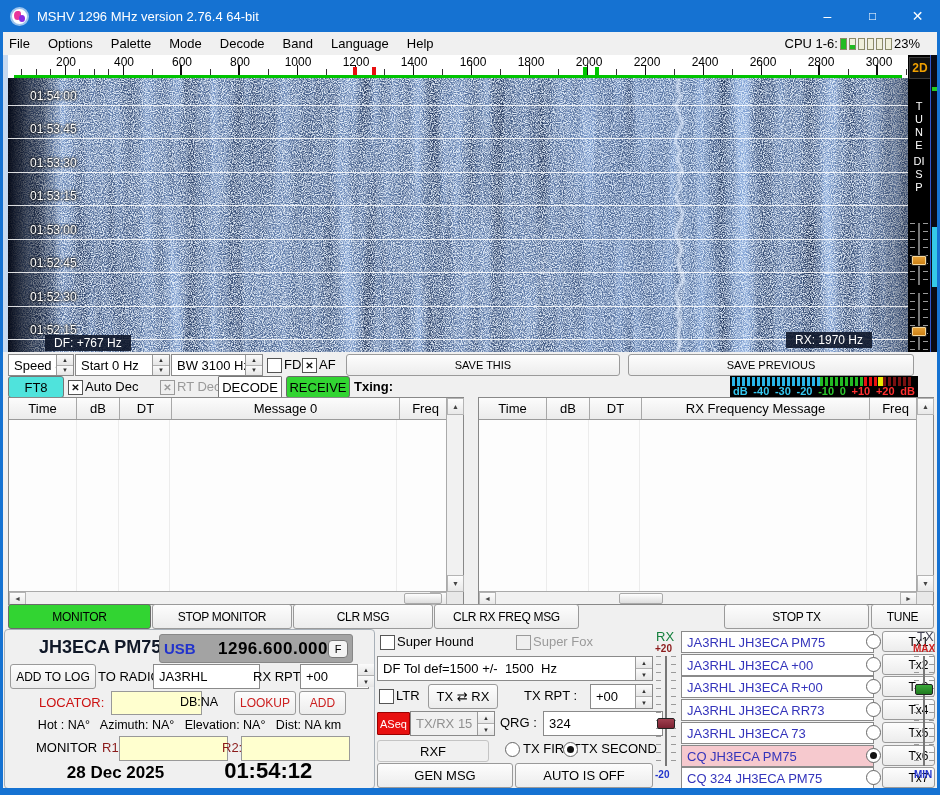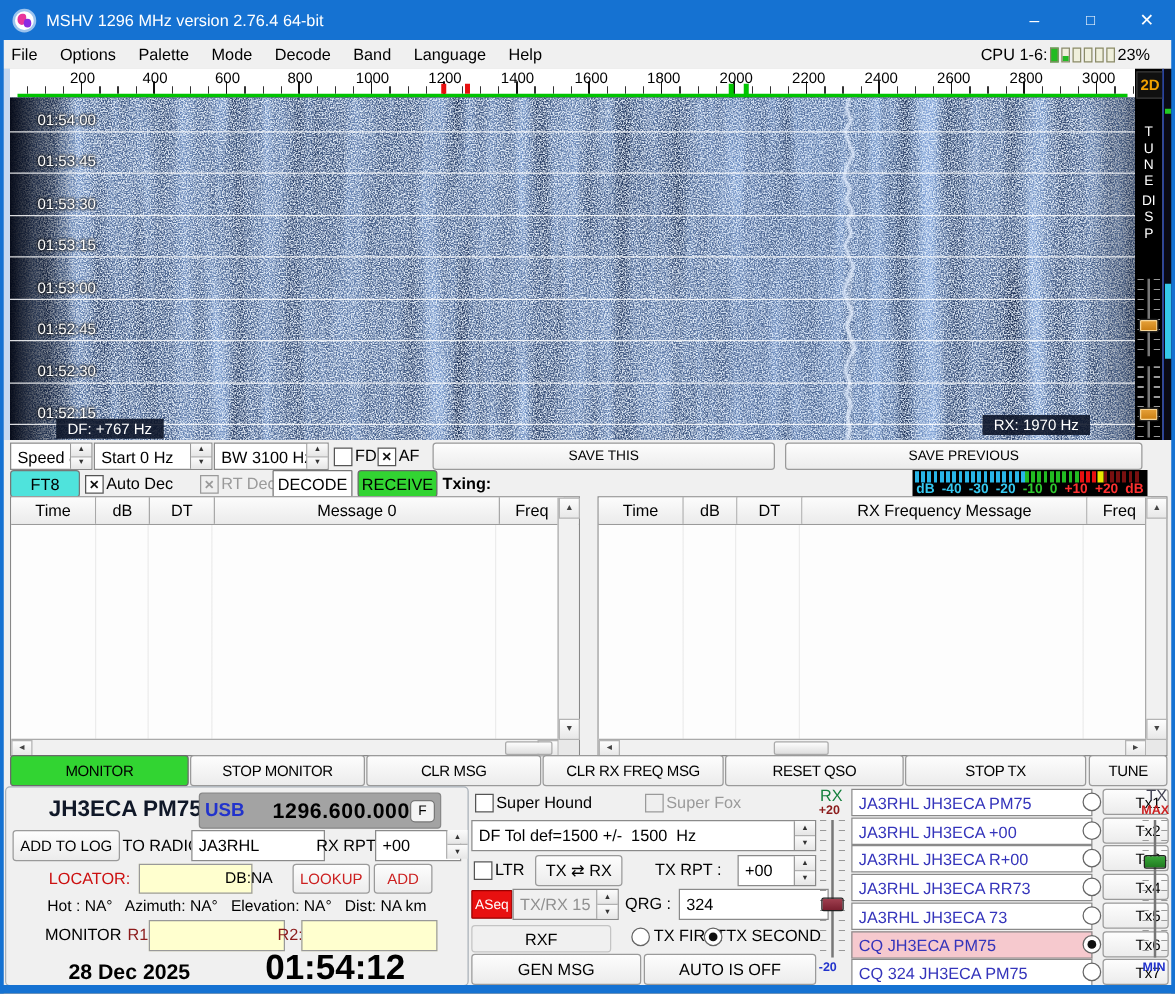--- a/index.html
+++ b/index.html
@@ -110,21 +110,21 @@
   
   #station{position:absolute;left:4px;top:629px;width:369px;height:158px;border:1px solid #a8b0b8;border-radius:4px;background:#f0f0f0;}
   #freqbox{position:absolute;left:154px;top:4px;width:184px;height:25px;background:#a3a3a3;border:1px solid #888;border-radius:3px;display:flex;align-items:center;padding:1px 4px;text-align:right;}
   #freqbox .sb{color:#2233cc;font-weight:bold;font-size:15px;margin-right:10px;}
   #freqbox .fq{font-weight:bold;font-size:17px;letter-spacing:.5px;flex:1;}
   #fbtn{width:18px;height:16px;border:1px solid #777;border-radius:4px;background:#f4f4f4;font-size:11px;display:flex;align-items:center;justify-content:center;}
   .redlbl{color:#cc1111;}
   .dkred{color:#8b1a1a;}
   #datetime{position:absolute;left:0;top:128px;width:100%;display:flex;justify-content:center;align-items:baseline;gap:14px;}
   #datetime .d{font-size:17px;font-weight:bold;}
-  #datetime .t{font-size:28px;font-weight:bold;margin-left:46px;}
+  #datetime .t{font-size:22px;font-weight:bold;margin-left:46px;}
   
   .msg-row{position:absolute;left:681px;width:181px;height:20px;}
   .txbtn{position:absolute;left:882px;width:31px;height:19px;padding-left:20px;}
   .minmax{position:absolute;font-size:10px;font-weight:bold;}
   
   #bl{position:absolute;left:0;top:32px;width:3px;bottom:0;background:#1572d2;}
   #br{position:absolute;right:0;top:32px;width:3px;bottom:0;background:#1572d2;}
   #bb{position:absolute;left:0;bottom:0;width:100%;height:7px;background:#1572d2;}
 </style>
 </head>
@@ -346,21 +346,20 @@
         <span class="harr" style="right:0">►</span>
       <span class="hthumb" style="left:140px;width:42px"></span>
     </div>
     <div class="corner"></div>
   </div>
 
   <div class="btn green narrow" style="left:8px;top:604px;width:141px;height:23px">MONITOR</div>
   <div class="btn narrow" style="left:152px;top:604px;width:138px;height:23px">STOP MONITOR</div>
   <div class="btn narrow" style="left:293px;top:604px;width:138px;height:23px">CLR MSG</div>
   <div class="btn narrow" style="left:434px;top:604px;width:143px;height:23px">CLR RX FREQ MSG</div>
-  <div class="btn narrow" style="left:580px;top:604px;width:141px;height:23px">RESET QSO</div>
   <div class="btn narrow" style="left:724px;top:604px;width:143px;height:23px">STOP TX</div>
   <div class="btn narrow" style="left:871px;top:604px;width:61px;height:23px">TUNE</div>
 
   <div id="station">
     <span class="lbl" style="left:34px;top:7px;font-size:18px;font-weight:bold;color:#101828">JH3ECA PM75</span>
     <div id="freqbox">
       <span class="sb">USB</span>
       <span class="fq">1296.600.000</span>
       <span id="fbtn">F</span>
     </div>

